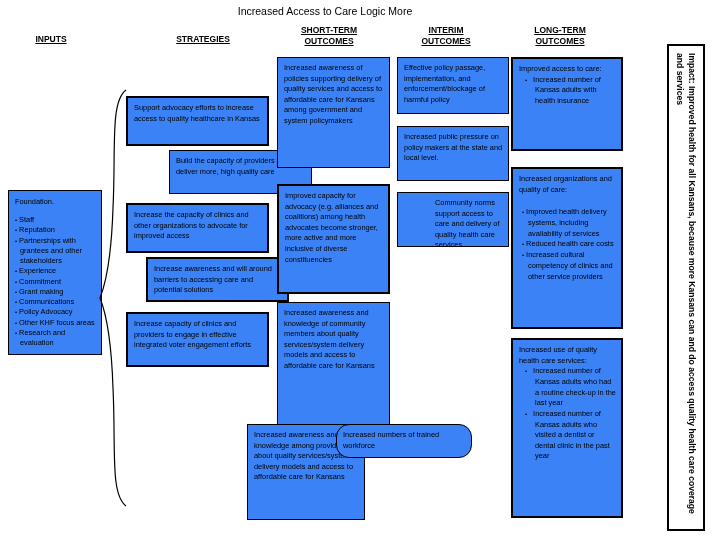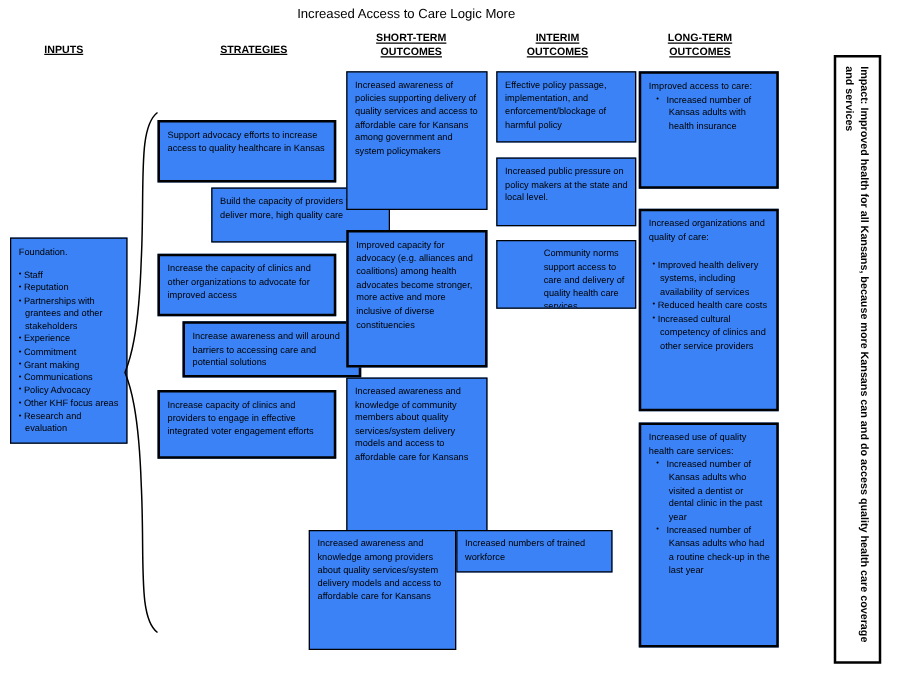--- a/index.html
+++ b/index.html
@@ -199,21 +199,21 @@
   <div class="box thick" style="left:277px; top:184px; width:113px; height:110px;">
     <span>Improved capacity for advocacy (e.g. alliances and coalitions) among health advocates become stronger, more active and more inclusive of diverse constituencies</span>
   </div>
   <div class="box" style="left:277px; top:302px; width:113px; height:140px;">
     <span>Increased  awareness and knowledge of community members about quality services/system delivery models and access to affordable  care for Kansans</span>
   </div>
   <div class="box" style="left:231px; top:424px; width:118px; height:96px;margin-left:16px;">
     <span>Increased  awareness and  knowledge among providers about quality services/system delivery models and access to affordable  care for Kansans</span>
   </div>
 
-  <div class="box" style="left:365px; top:424px; width:125px; height:34px;">
+  <div class="box" style="left:336px; top:424px; width:136px; height:34px;border-radius:13px;">
     <span>Increased numbers of trained workforce</span>
   </div>
 
   <div class="box" style="left:397px; top:57px; width:112px; height:57px;">
     <span>Effective policy passage, implementation, and enforcement/blockage of harmful policy</span>
   </div>
   <div class="box" style="left:397px; top:126px; width:112px; height:55px;">
     <span>Increased public pressure on policy makers at the state and local level.</span>
   </div>
   <div class="box" style="left:397px; top:192px; width:112px; height:55px;padding-left:37px;">
@@ -230,22 +230,22 @@
     <span class="lead">Increased organizations and quality of care:</span>
     <ul class="dash">
       <li>Improved health delivery systems, including availability of services</li>
       <li>Reduced health care costs</li>
       <li>Increased cultural competency of clinics and other service providers</li>
     </ul>
   </div>
   <div class="box thick" style="left:511px; top:338px; width:112px; height:180px;">
     <span class="lead">Increased use of quality health care services:</span>
     <ul class="indent">
+      <li>Increased number of Kansas adults who had a routine check-up in the last year</li>
       <li>Increased number of Kansas adults who visited a dentist or dental clinic in the past year</li>
-      <li>Increased number of Kansas adults who had a routine check-up in the last year</li>
     </ul>
   </div>
 
   <div class="impact" style="left:667px; top:44px; width:38px; height:487px;">
     <div class="impact-inner">Impact: Improved health for all Kansans, because more Kansans can and do access quality health care coverage and services</div>
   </div>
 
 </div>
 
 </body></html>

